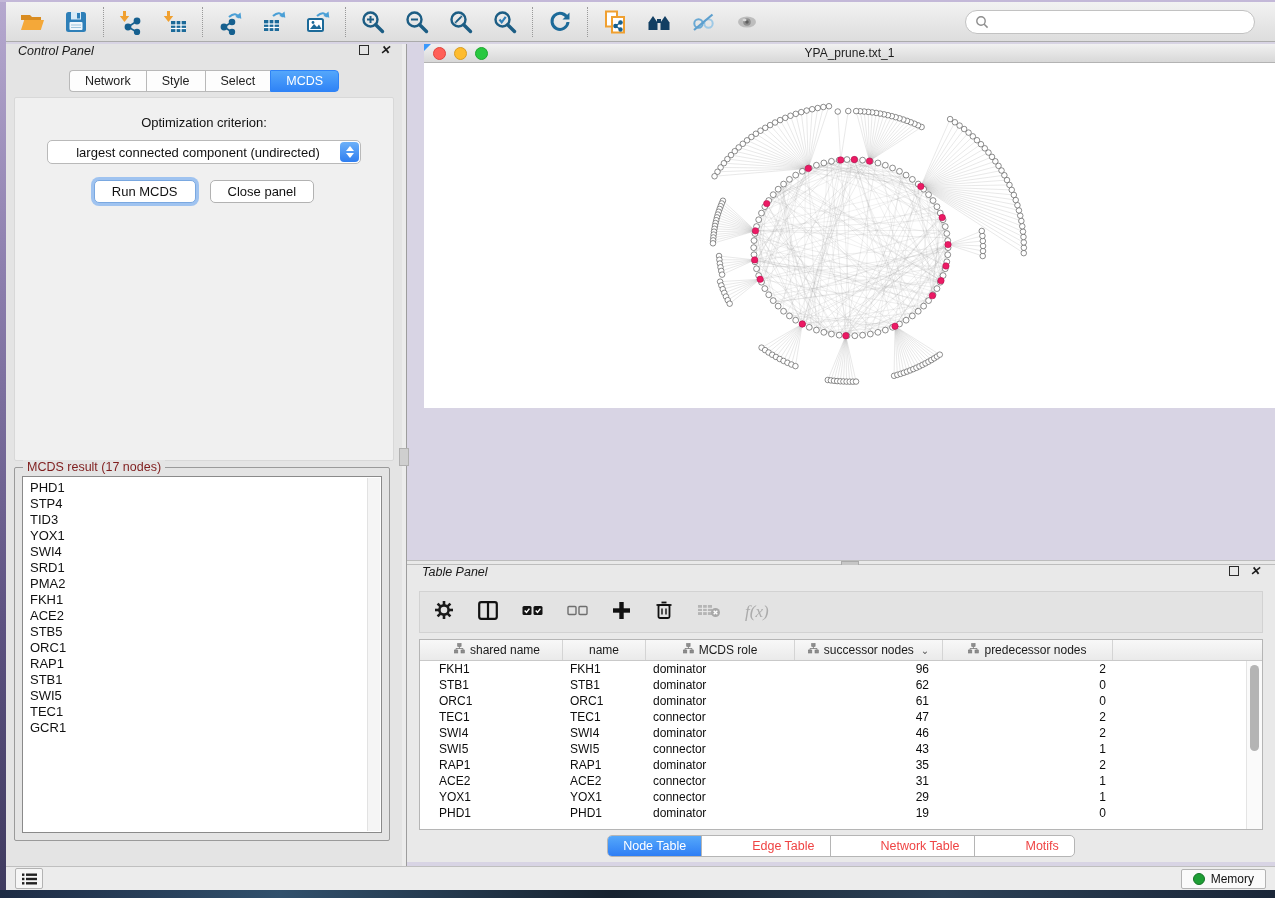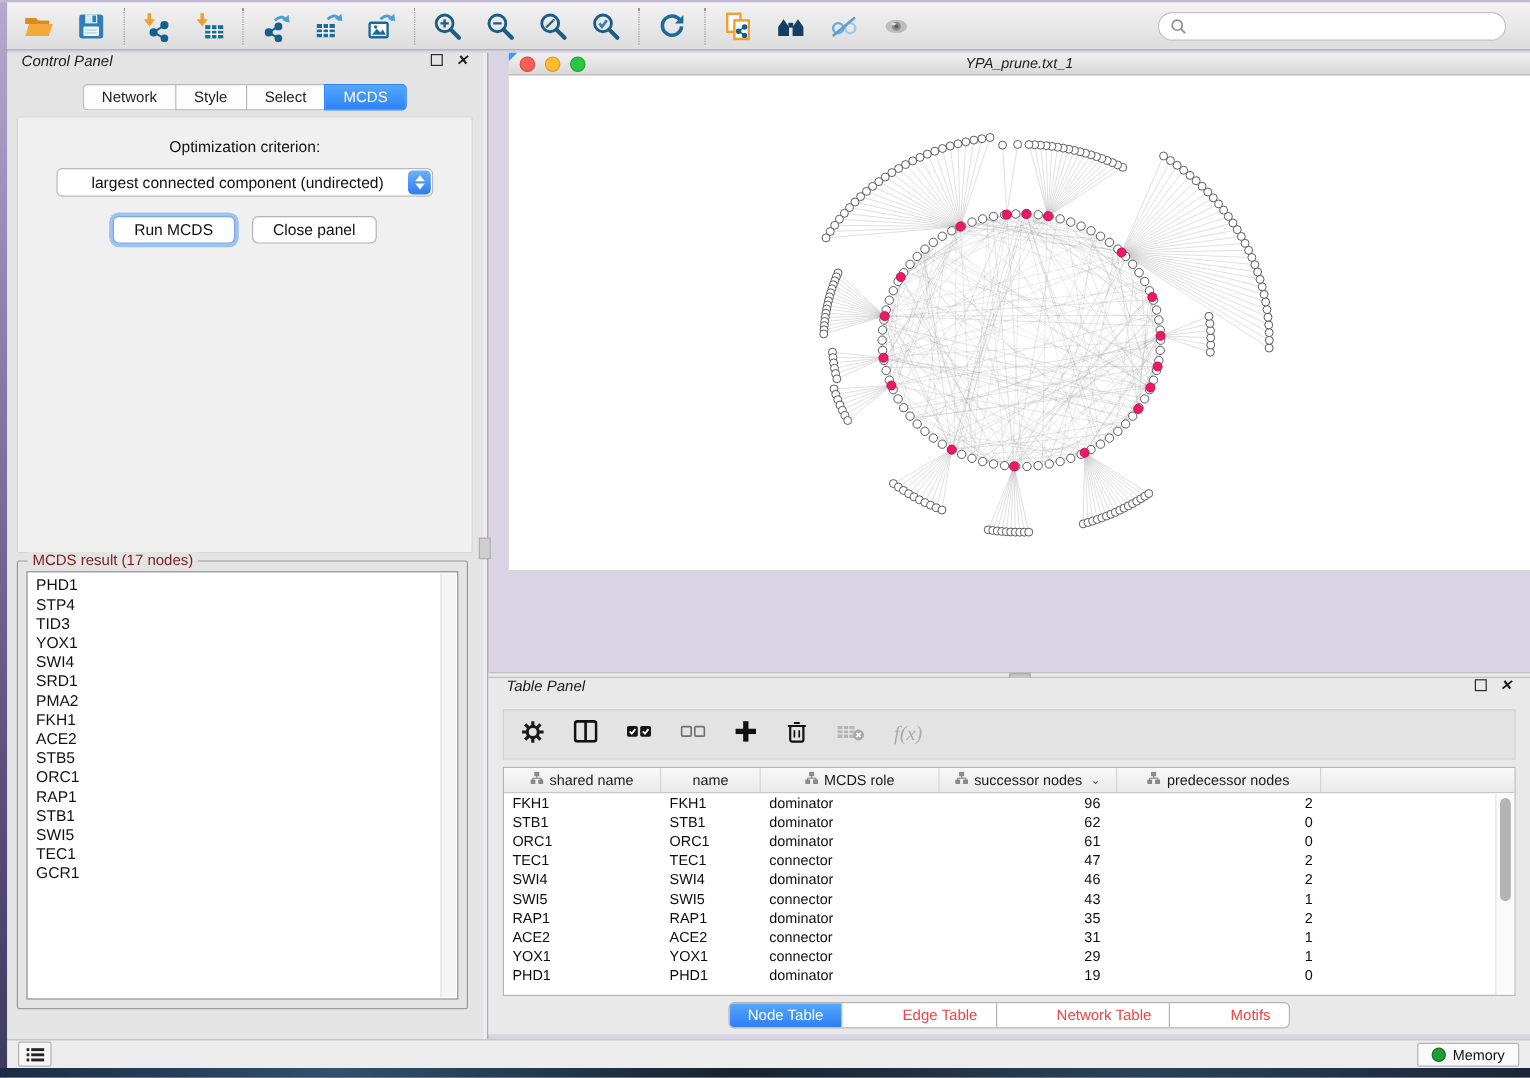--- a/index.html
+++ b/index.html
@@ -51,21 +51,21 @@
   .group-legend{position:absolute;top:-8px;left:8px;background:#e4e4e4;padding:0 4px;font-size:12.5px;color:#7f1d1d;}
   .mcds-list{position:absolute;left:7px;right:7px;top:8px;bottom:7px;background:#fff;border:1px solid #8a8a8a;
     font-size:13px;line-height:16px;padding:3px 0 0 7px;overflow:hidden;box-sizing:border-box;}
   .list-track{position:absolute;right:1px;top:1px;bottom:1px;width:12px;background:#f5f5f5;border-left:1px solid #e2e2e2;}
 
   
   .v-split{position:absolute;left:402px;top:44px;width:4px;height:822px;background:#ececec;border-right:1px solid #9d9d9d;}
   .v-grip{position:absolute;left:-3px;top:404px;width:8px;height:16px;background:#cfcfcf;border:1px solid #b0b0b0;}
 
   
-  .network-panel{position:absolute;left:424px;top:44px;right:0;height:431px;font-style:italic;}
+  .network-panel{position:absolute;left:424px;top:44px;right:0;height:364px;}
   .net-titlebar{height:18px;background:linear-gradient(#f1f1f1,#d8d8d8);border-bottom:1px solid #b3b3b3;position:relative;
     display:flex;align-items:center;}
   .corner-mark{position:absolute;left:0;top:0;width:0;height:0;border-left:7px solid #3b99fc;border-bottom:7px solid transparent;}
   .traffic{display:flex;gap:8px;margin-left:9px;position:relative;z-index:1;}
   .light{width:11px;height:11px;border-radius:50%;}
   .light.red{background:#ff5f57;border:0.5px solid #e0443e;}
   .light.yellow{background:#febc2e;border:0.5px solid #d89c22;}
   .light.green{background:#28c840;border:0.5px solid #1da62f;}
   .net-title{position:absolute;left:0;right:0;text-align:center;font-size:12px;color:#1d1d1d;}
   .net-canvas{position:absolute;top:19px;left:0;right:0;bottom:0;background:#fff;}
@@ -80,21 +80,21 @@
   .table-panel{position:absolute;left:407px;top:565px;right:0;height:297px;background:#e9e9e9;
     display:flex;flex-direction:column;box-sizing:border-box;}
   .tp-toolbar{margin:2px 12px 0;height:40px;background:#e3e3e3;border:1px solid #d2d2d2;
     display:flex;align-items:center;gap:24px;padding:0 14px;flex:none;}
   .fx-label{font-family:"Liberation Serif",serif;font-style:italic;font-size:17px;color:#ababab;}
   .tp-table{margin:6px 12px 0;flex:1;background:#fff;border:1px solid #b5b5b5;position:relative;overflow:hidden;}
   .thead{display:flex;height:20px;background:linear-gradient(#f8f8f8,#eaeaea);border-bottom:1px solid #c9c9c9;
     font-size:12px;align-items:stretch;color:#1a1a1a;}
   .th{display:flex;align-items:center;justify-content:center;gap:5px;border-right:1px solid #d4d4d4;box-sizing:border-box;}
   .th.filler{flex:1;border-right:none;}
-  .c0{width:131px;} .c1{width:83px;} .c2{width:149px;} .c3{width:148px;} .c4{width:170px;}
+  .c0{width:131px;margin-left:12px;} .c1{width:83px;} .c2{width:149px;} .c3{width:148px;} .c4{width:170px;}
   .tr{display:flex;height:16px;align-items:center;font-size:12px;color:#0d0d0d;}
   .td{box-sizing:border-box;white-space:nowrap;overflow:hidden;}
   .td.l{padding-left:7px;text-align:left;}
   .td.r{text-align:right;}
   .td.c3{padding-right:14px;} .td.c4{padding-right:7px;}
   .vscroll{position:absolute;right:0;top:21px;bottom:0;width:15px;background:#fafafa;border-left:1px solid #e4e4e4;}
   .vthumb{position:absolute;left:3px;top:4px;width:9px;height:86px;background:#b4b4b4;border-radius:5px;}
   .tp-tabs{height:32px;display:flex;justify-content:center;align-items:center;flex:none;}
   .seg{display:flex;border:1px solid #b5b5b5;border-radius:5px;overflow:hidden;background:#fff;gap:35px;}
   .seg-tab{padding:3px 15px;font-size:12.5px;border-right:1px solid #b5b5b5;color:#ef4444;}

